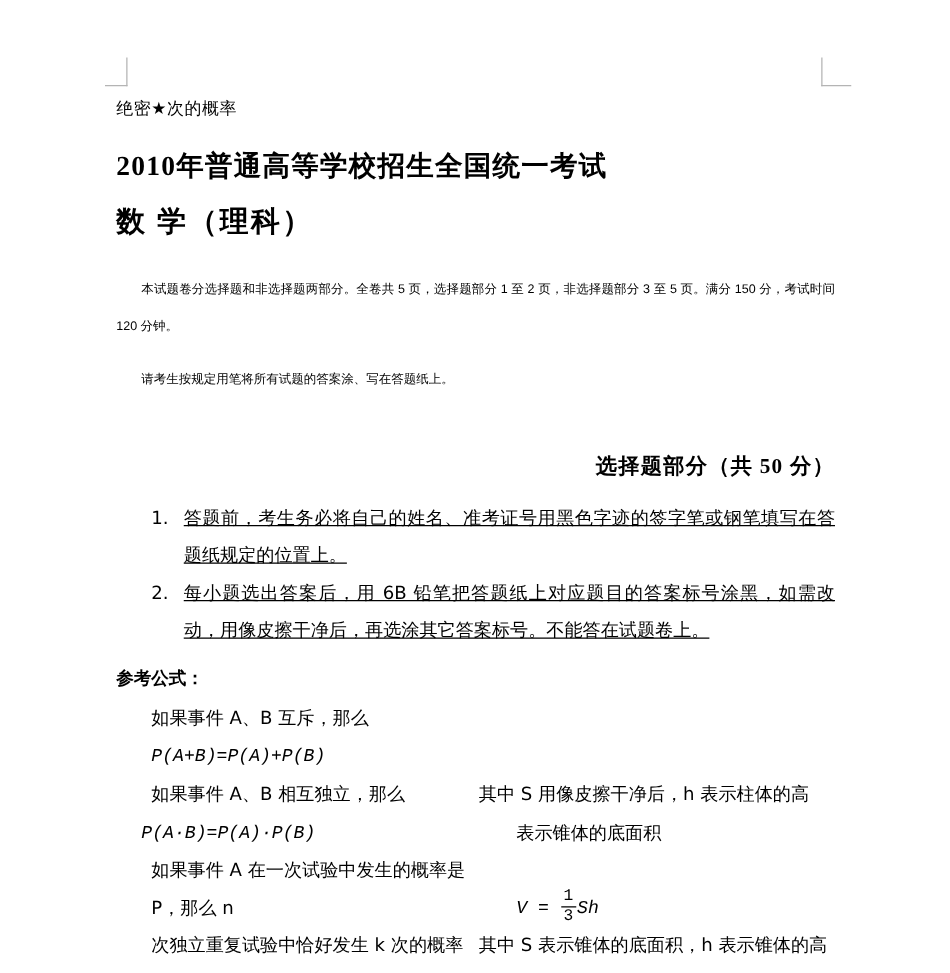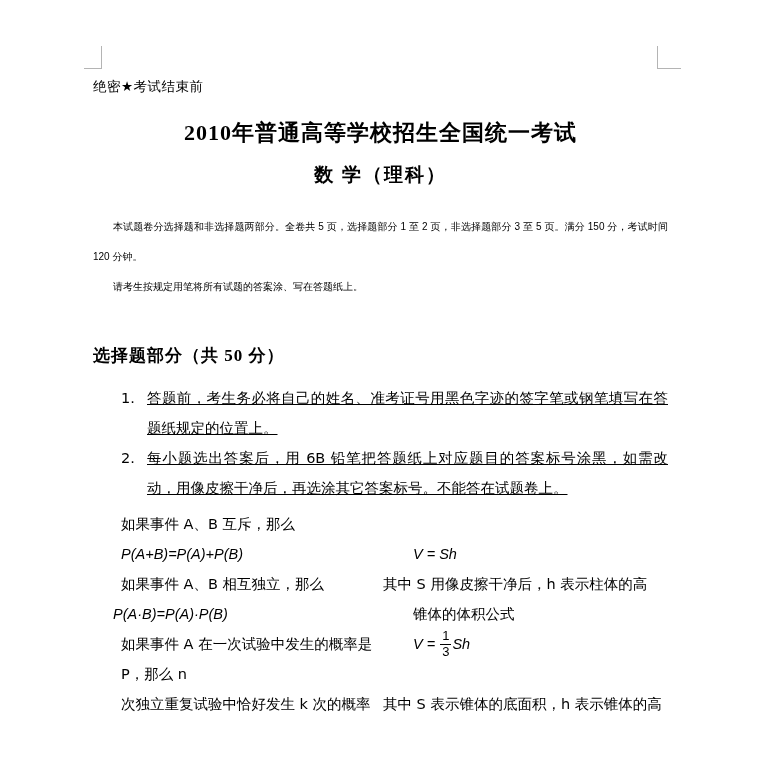--- a/index.html
+++ b/index.html
@@ -52,48 +52,46 @@
   }
 
   .secrecy {
     font-size: 13.5px;
     letter-spacing: 0.5px;
     margin: 0 0 22px 0;
     font-family: "DejaVu Sans", "Liberation Sans", sans-serif;
   }
 
   .doc-title {
-    text-align: center;
     font-size: 22px;
     font-weight: bold;
     letter-spacing: 1px;
     margin: 0 0 14px 0;
     font-family: "Liberation Serif", "DejaVu Serif", serif;
   }
   .doc-subtitle {
-    text-align: center;
-    font-size: 19px;
+    font-size: 23px;
     font-weight: bold;
     letter-spacing: 2px;
     margin: 0 0 24px 0;
     font-family: "Liberation Serif", "DejaVu Serif", serif;
   }
 
   .body-para {
     font-size: 10px;
     line-height: 30px;
     text-align: justify;
     margin: 0;
     text-indent: 2em;
     font-family: Liberation Sans, sans-serif;
   }
-  .body-para + .body-para { margin-top: 0; }
+  .body-para + .body-para { margin-top: 12px; }
 
   .section-heading {
-    text-align: left;
+    text-align: right;
     font-size: 17px;
     font-weight: bold;
     letter-spacing: 1px;
     margin: 42px 0 16px 0;
     font-family: "Liberation Serif", "DejaVu Serif", serif;
   }
 
   .label-bold {
     font-size: 14px;
     font-weight: bold;
@@ -145,54 +143,54 @@
   .col-right {
     flex: 1 1 auto;
     font-size: 14.5px;
     line-height: 30px;
     font-family: "DejaVu Sans", "Liberation Sans", sans-serif;
   }
   .indent-2 { padding-left: 30px; }
   .indent-3 { padding-left: 20px; }
 
   .math {
-    font-family: Liberation Sans, sans-serif;
+    font-family: Liberation Mono, monospace;
     font-style: italic;
     font-size: 14.5px;
     white-space: nowrap;
   }
 
   
   .frac {
     display: inline-block;
     vertical-align: middle;
     text-align: center;
     font-size: 13px;
     line-height: 1.12;
     font-style: normal;
     margin: 0 1px;
     position: relative;
     top: -1px;
   }
   .frac .num { display: block; padding: 0 2px; }
   .frac .den { display: block; padding: 0 2px; border-top: 1px solid #000; }
 
-  .row-tall { min-height: 42px; align-items: flex-start; }
+  .row-tall { min-height: 42px; align-items: flex-end; }
 </style>
 </head>
 <body>
 
 <div class="page">
 
   <div class="crop crop-tl"></div>
   <div class="crop crop-tr"></div>
 
   <div class="content">
 
-    <p class="secrecy">绝密★考试结束前</p>
+    <p class="secrecy">绝密★次的概率</p>
 
     <h1 class="doc-title">2010年普通高等学校招生全国统一考试</h1>
     <h2 class="doc-subtitle">数 学（理科）</h2>
 
     <p class="body-para">本试题卷分选择题和非选择题两部分。全卷共 5 页，选择题部分 1 至 2 页，非选择题部分 3 至 5 页。满分 150 分，考试时间 120 分钟。</p>
     <p class="body-para">请考生按规定用笔将所有试题的答案涂、写在答题纸上。</p>
 
     <h3 class="section-heading">选择题部分（共 50 分）</h3>
 
 
@@ -200,46 +198,44 @@
       <li class="note-item">
         <span class="note-num">1.</span>
         <span class="note-text">答题前，考生务必将自己的姓名、准考证号用黑色字迹的签字笔或钢笔填写在答题纸规定的位置上。</span>
       </li>
       <li class="note-item">
         <span class="note-num">2.</span>
         <span class="note-text">每小题选出答案后，用 6B 铅笔把答题纸上对应题目的答案标号涂黑，如需改动，用像皮擦干净后，再选涂其它答案标号。不能答在试题卷上。</span>
       </li>
     </ul>
 
+    <p class="label-bold" style="margin-top:14px">参考公式：</p>
 
     <div class="formula-block">
 
       <div class="formula-row">
         <div class="col-left">如果事件 A、B 互斥，那么</div>
       </div>
 
       <div class="formula-row">
         <div class="col-left">
           <span class="math">P(A+B)=P(A)+P(B)</span>
         </div>
-        <div class="col-right indent-2">
-          <span class="math">V&nbsp;=&nbsp;Sh</span>
-        </div>
       </div>
 
       <div class="formula-row">
         <div class="col-left">如果事件 A、B 相互独立，那么</div>
         <div class="col-right">其中 S 用像皮擦干净后，h 表示柱体的高</div>
       </div>
 
       <div class="formula-row">
         <div class="col-left indent-3">
           <span class="math">P(A·B)=P(A)·P(B)</span>
         </div>
-        <div class="col-right indent-2">锥体的体积公式</div>
+        <div class="col-right indent-2">表示锥体的底面积</div>
       </div>
 
       <div class="formula-row row-tall">
         <div class="col-left">如果事件 A 在一次试验中发生的概率是 P，那么 n</div>
         <div class="col-right indent-2">
           <span class="math">V&nbsp;=&nbsp;<span class="frac"><span class="num">1</span><span class="den">3</span></span>Sh</span>
         </div>
       </div>
 
       <div class="formula-row">

